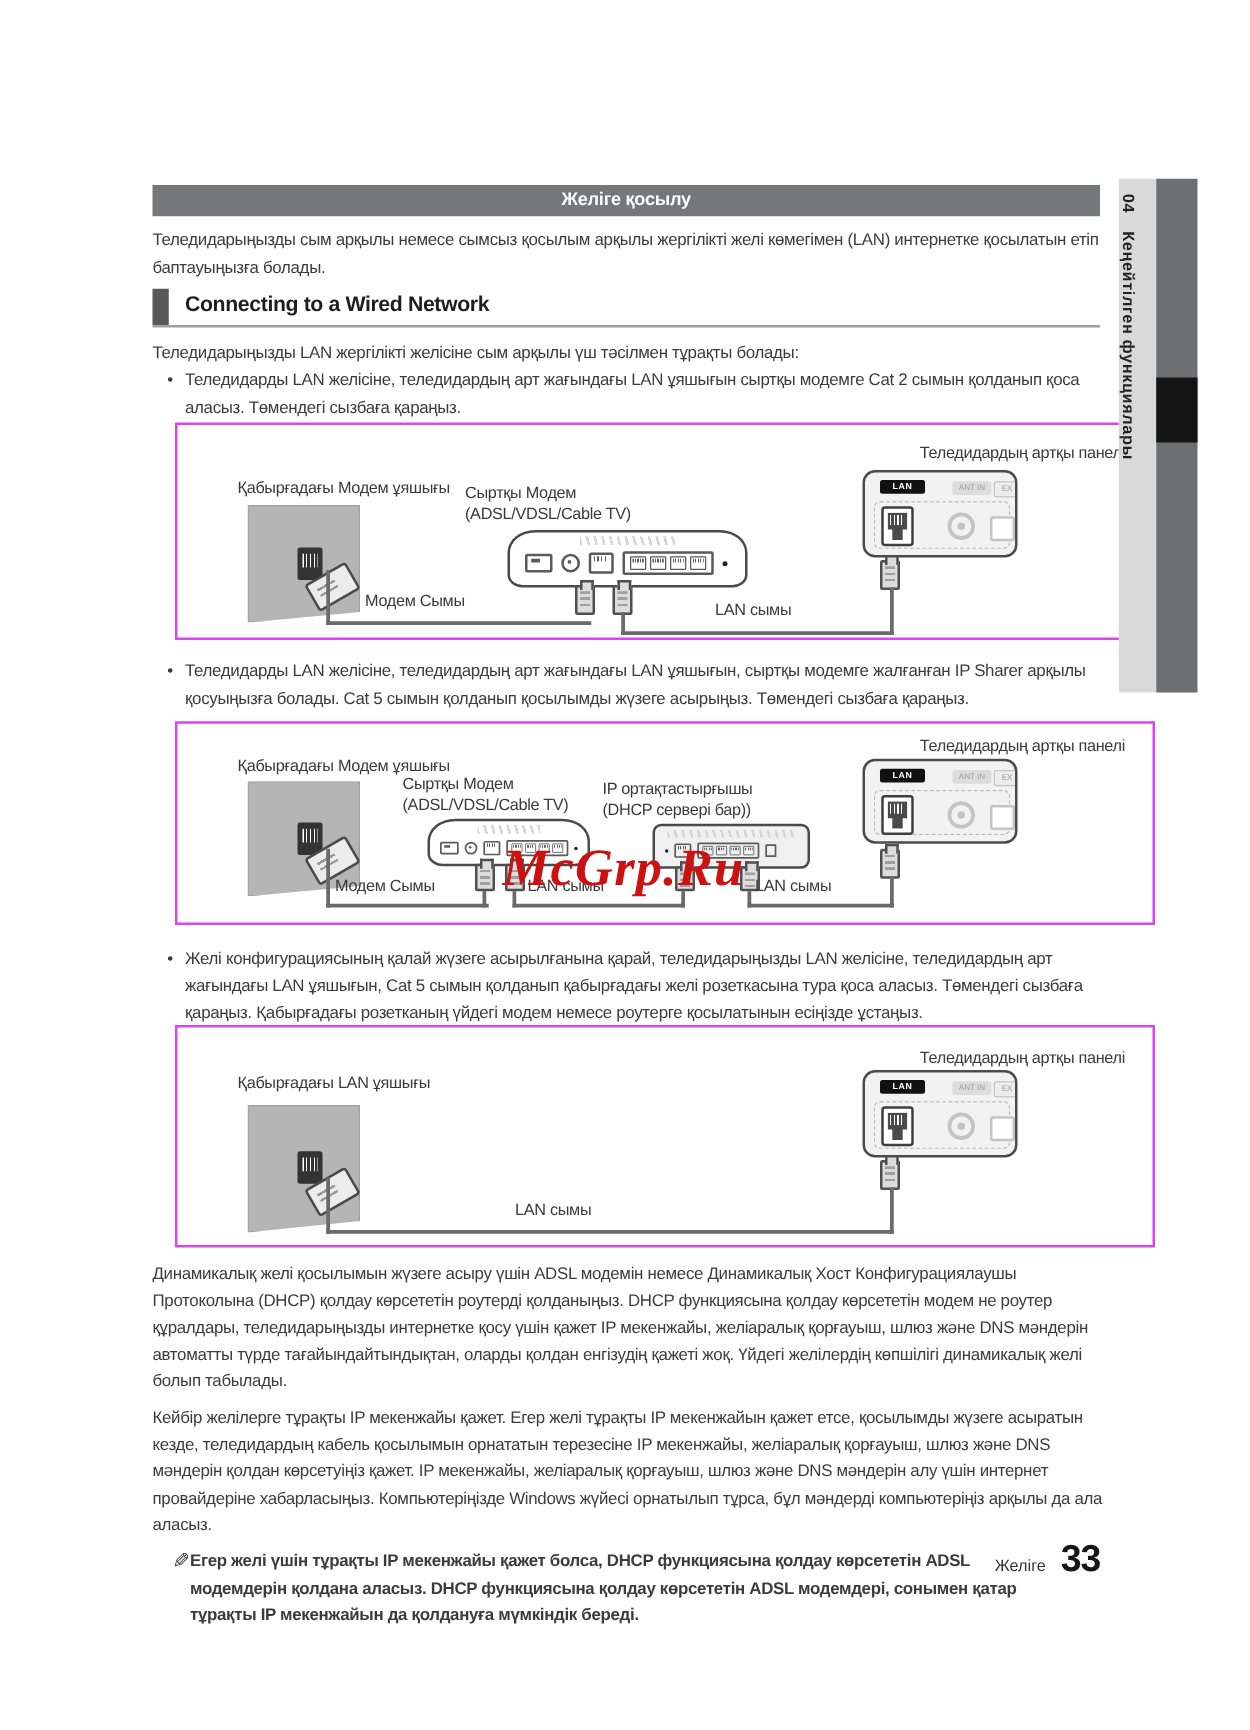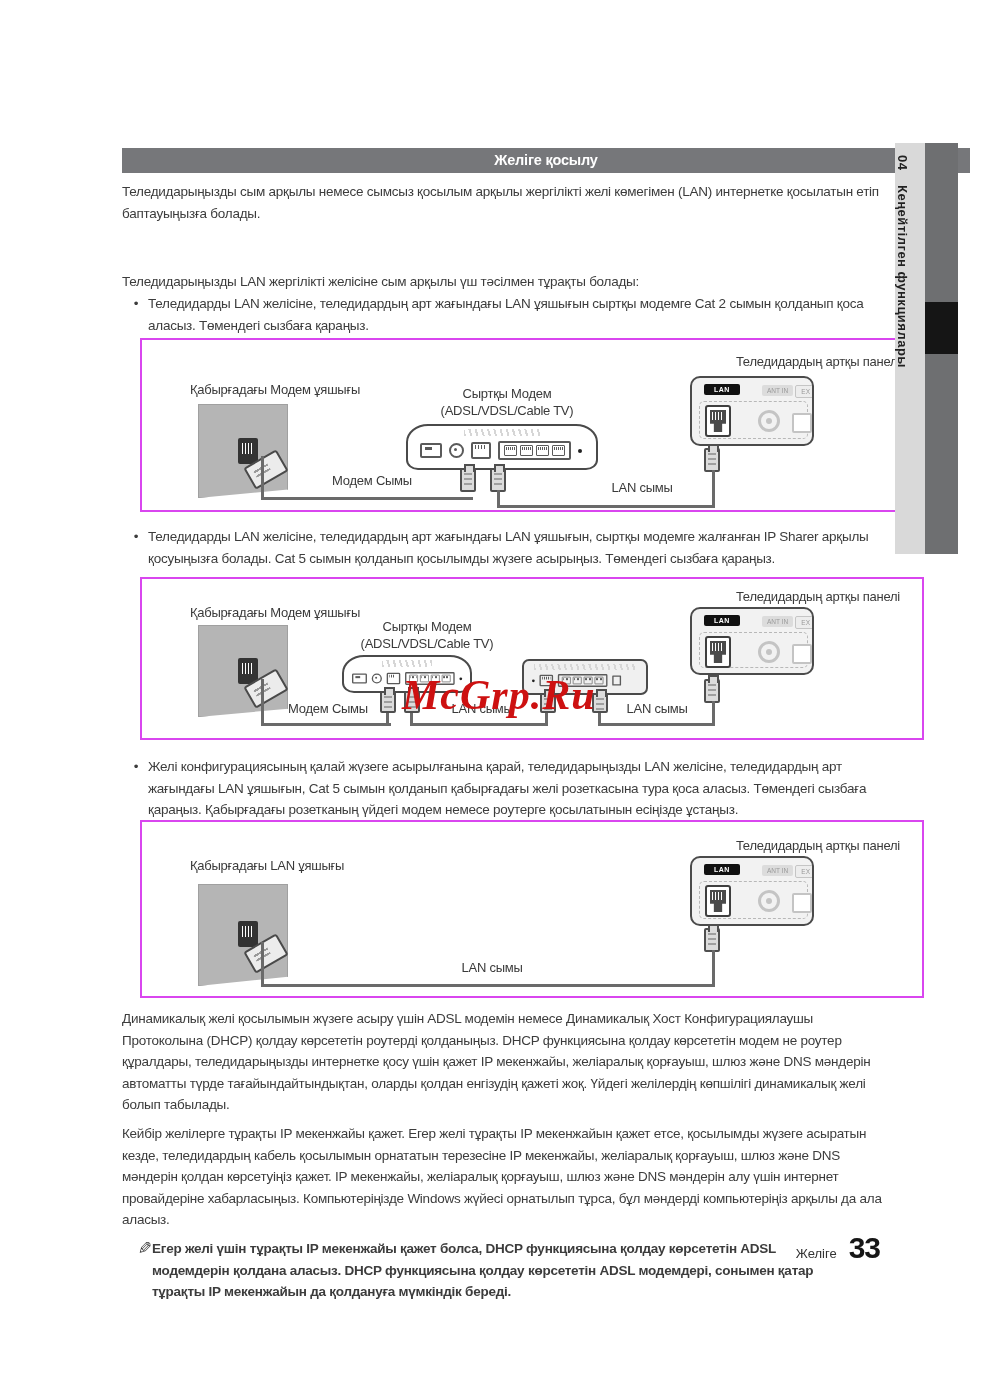--- a/index.html
+++ b/index.html
@@ -2,21 +2,21 @@
 <html><head>
 <meta charset="utf-8">
 <style>
   html,body{margin:0;padding:0;background:#ffffff;}
   body{width:1000px;height:1384px;position:relative;font-family:"Liberation Sans",sans-serif;color:#3a3a3a;}
   .abs{position:absolute;}
   .page{position:absolute;inset:0;background:#fff;overflow:hidden;}
 
   
   .t{font-size:13.5px;line-height:21.6px;letter-spacing:-0.25px;color:#3c3c3c;}
-  .header-bar{left:122px;top:148px;width:848px;height:25px;background:#76777a;color:#fff;
+  .header-bar{left:122px;top:148px;width:758px;height:25px;background:#76777a;color:#fff;
     text-align:center;font-weight:bold;font-size:14.5px;line-height:25px;letter-spacing:-0.2px;}
   .intro{left:122px;top:181px;width:758px;}
   .section-head{left:122px;top:231px;width:758px;height:29px;border-bottom:2px solid #9f9f9f;}
   .section-bar{position:absolute;left:0;top:0;width:13px;height:29px;background:#57585a;}
   .section-title{position:absolute;left:26px;top:3px;font-size:17px;font-weight:bold;color:#1e1e1e;letter-spacing:-0.3px;}
   .methods{left:122px;top:271px;width:758px;}
   .bullet{left:124px;width:752px;display:flex;}
   .bullet .dot{width:24px;text-align:center;flex:0 0 24px;}
   .bullet .btxt{flex:1;}
   .bodyflow{left:122px;top:1008px;width:760px;}
@@ -31,21 +31,21 @@
   
   .side-light{left:895px;top:143px;width:30px;height:411px;background:#d9d9d9;}
   .side-dark{left:925px;top:143px;width:33px;height:411px;background:#6e6f71;}
   .side-black{left:925px;top:302px;width:33px;height:52px;background:#151515;}
   .vtext{writing-mode:vertical-rl;height:100%;display:flex;align-items:center;gap:15px;
     box-sizing:border-box;padding-top:12px;font-size:13px;font-weight:bold;color:#222;letter-spacing:0.5px;}
 
   
   .diagram{left:140px;width:784px;border:2px solid #d946ef;background:#fff;box-sizing:border-box;position:absolute;}
   .dlabel{font-size:13px;color:#3a3a3a;letter-spacing:-0.25px;line-height:16.5px;}
-  .center{text-align:center;}
+  .center{text-align:left;}
   .cab{background:#6a6a6a;}
 
   
   .wall{background:#b5b5b5;border:1px solid #a0a0a0;clip-path:polygon(0 0,100% 0,100% 91%,0 100%);}
   .walljack{position:absolute;left:44%;top:36%;width:20px;height:26px;background:#333;border-radius:2px;}
   .walljack::after{content:"";position:absolute;left:4px;top:5px;width:12px;height:11px;
     background:repeating-linear-gradient(90deg,#fff 0 1px,rgba(0,0,0,0) 1px 3px);}
   .wallplug{position:absolute;left:54%;top:56%;width:34px;height:21px;background:#ececec;
     border:2px solid #4a4a4a;border-radius:3px;transform:rotate(-30deg);}
   .wallplug::after{content:"";position:absolute;left:5px;top:4px;width:16px;height:9px;
@@ -107,20 +107,24 @@
 </style>
 </head>
 <body>
 
 <div class="page">
 
   <div class="abs header-bar">Желіге қосылу</div>
 
   <div class="abs intro t">Теледидарыңызды сым арқылы немесе сымсыз қосылым арқылы жергілікті желі көмегімен (LAN) интернетке қосылатын етіп баптауыңызға болады.</div>
 
+  <div class="abs section-head">
+    <div class="section-bar"></div>
+    <div class="section-title">Connecting to a Wired Network</div>
+  </div>
 
   <div class="abs methods t">Теледидарыңызды LAN жергілікті желісіне сым арқылы үш тәсілмен тұрақты болады:</div>
 
   <div class="abs bullet t" style="top:293px;">
     <span class="dot">•</span>
     <span class="btxt">Теледидарды LAN желісіне, теледидардың арт жағындағы LAN ұяшығын сыртқы модемге Cat 2 сымын қолданып қоса аласыз. Төмендегі сызбаға қараңыз.</span>
   </div>
 
   <div class="diagram" style="top:338px;height:174px;">
     <div class="abs dlabel" style="right:22px;top:14px;">Теледидардың артқы панелі</div>
@@ -218,20 +222,24 @@
             <div class="pmini"></div>
             <div class="pmini"></div>
             <div class="pmini"></div>
         </div>
         <div class="dotp"></div>
       </div>
     </div>
     <div class="abs plug" style="left:238px;top:112px;height:22px;"></div>
     <div class="abs plug" style="left:262px;top:112px;height:22px;"></div>
 
+    <div class="abs dlabel center" style="left:340px;top:44px;width:196px;">
+      <div>IP ортақтастырғышы</div>
+      <div>(DHCP сервері бар))</div>
+    </div>
     <div class="abs sharer" style="left:380px;top:80px;width:126px;height:36px;">
       <div class="prow scaled" style="top:10px;">
         <div class="dotp"></div>
         <div class="p1"></div>
         <div class="pgroup">
           <div class="pmini"></div>
             <div class="pmini"></div>
             <div class="pmini"></div>
             <div class="pmini"></div>
         </div>

